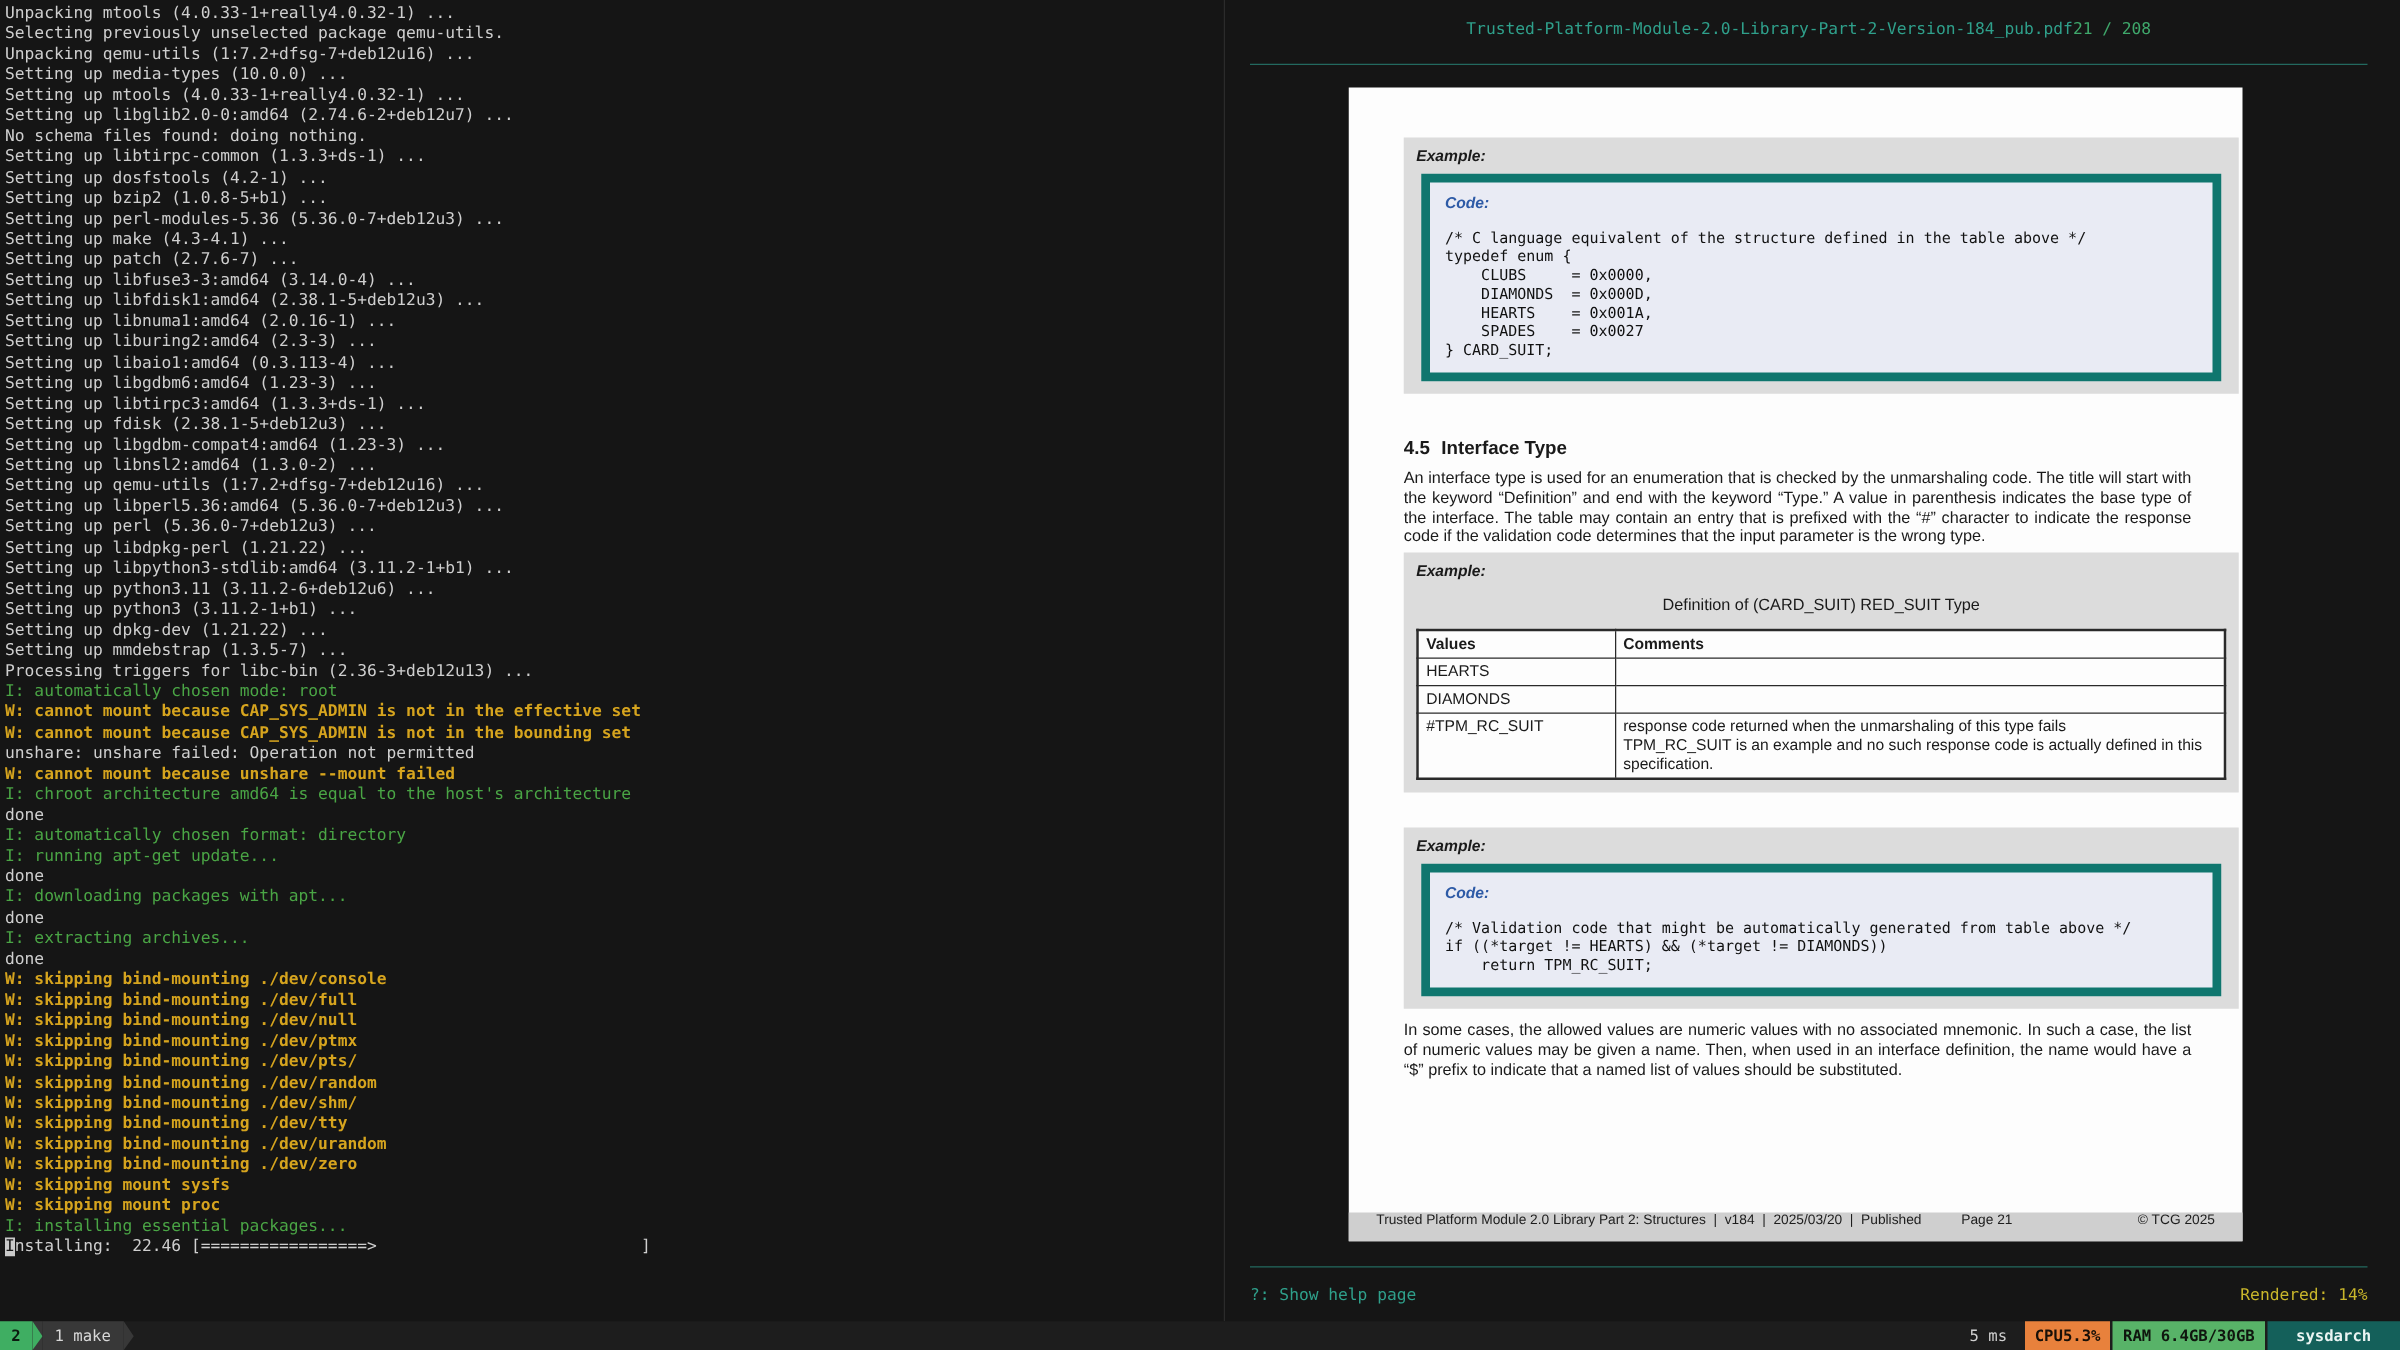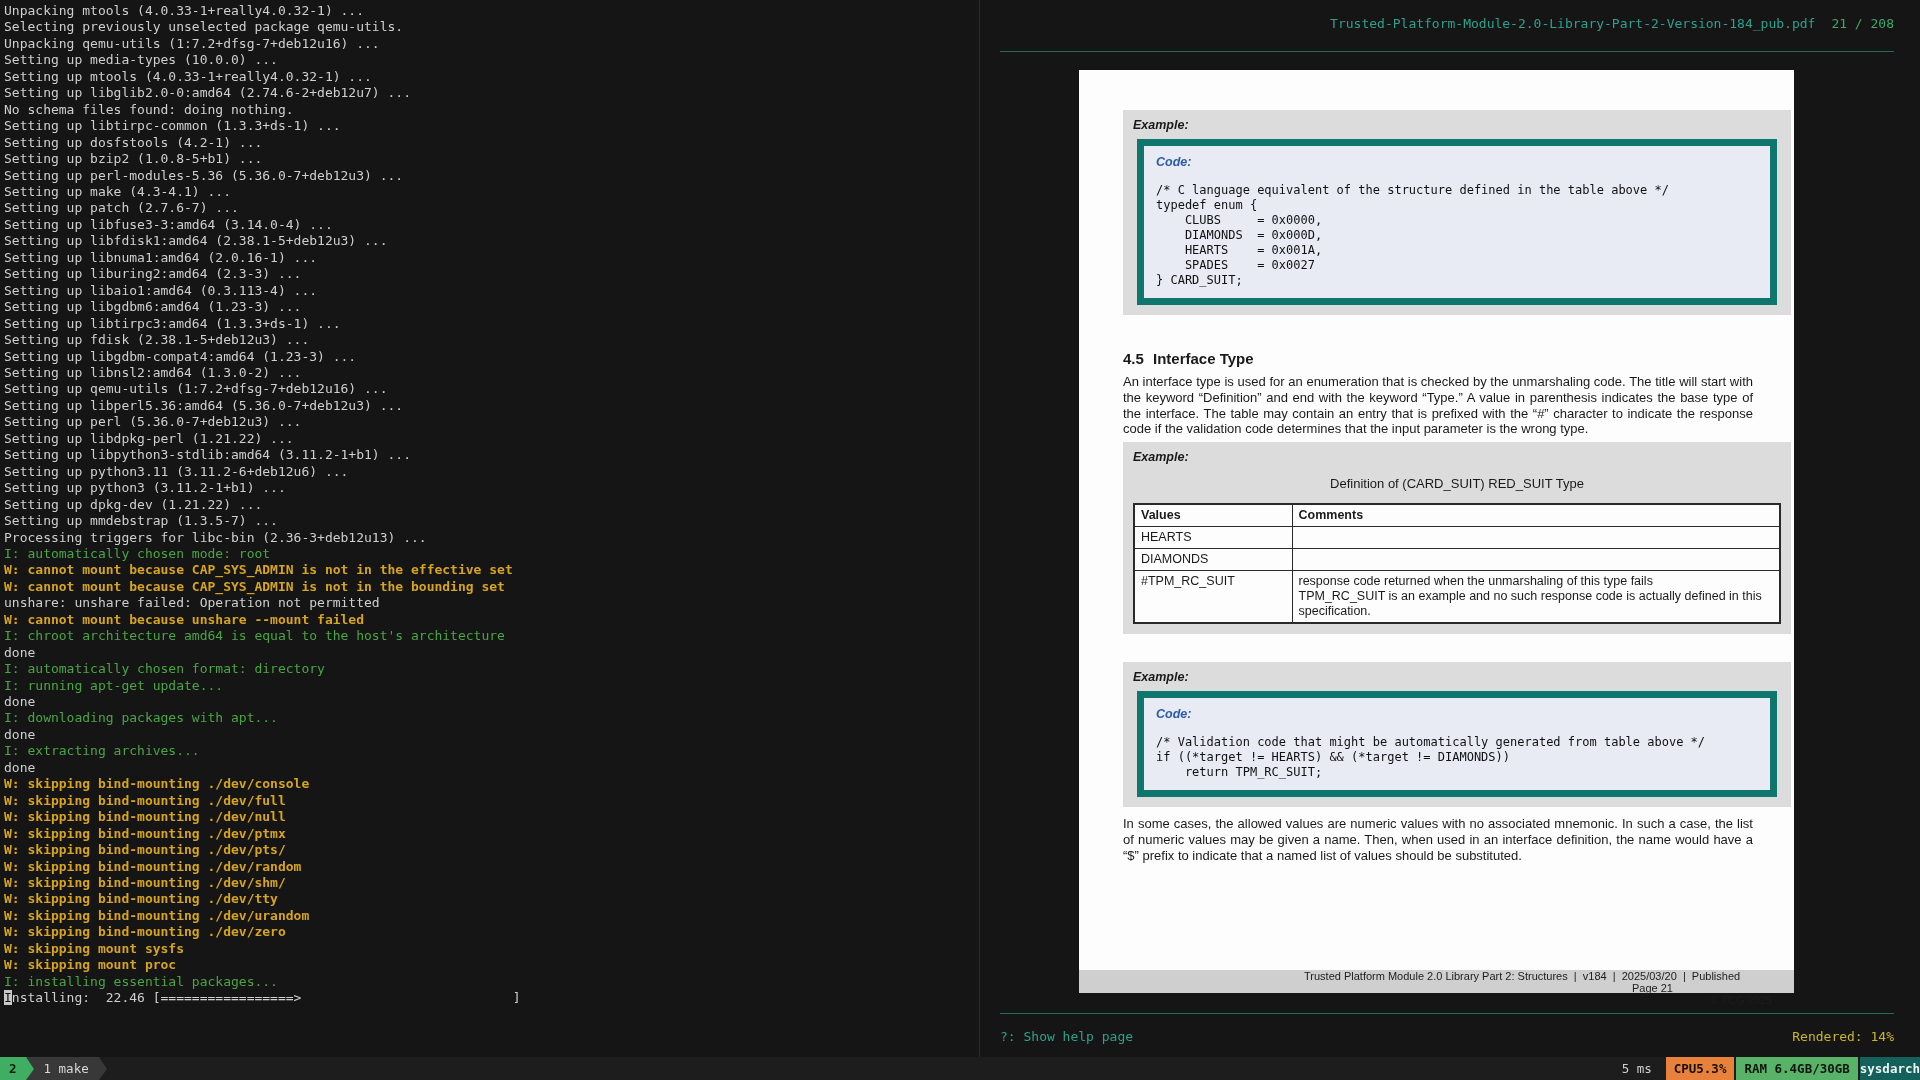--- a/index.html
+++ b/index.html
@@ -14,22 +14,22 @@
   .tline { white-space:pre; }
   .tline.info { color:var(--info-green,#4aa545); }
   .tline.warn { color:var(--warn-yellow,#d6a41e); font-weight:bold; }
   .cursor { background:#c9c9c9; color:#151515; }
 
   .pane-divider { position:absolute; left:979px; top:0; width:1px; height:1057px; background:#2b2b2b; }
 
   
   .pdf-pane { position:absolute; left:980px; top:0; width:940px; height:1057px; }
   .pdf-titlebar { position:absolute; left:20px; right:26px; top:16px;
-                  display:flex; justify-content:flex-end;
-                  font-size:13px; color:var(--accent-teal,#2fa08b);gap:16px; }
+                  display:flex; justify-content:center;
+                  font-size:13px; color:var(--accent-teal,#2fa08b); }
   .pdf-count { color:var(--count-green,#3fa86b); }
   .pdf-hr { position:absolute; left:20px; right:26px; height:1px; background:#23695f; }
   .pdf-hr.top { top:51px; }
   .pdf-hr.bottom { top:1013px; }
   .pdf-help { position:absolute; left:20px; top:1029px; font-size:13px; color:var(--accent-teal,#2fa08b); }
   .pdf-render { position:absolute; right:26px; top:1029px; font-size:13px; color:var(--render-yellow,#c9b62b); }
 
   
   .pdf-page { position:absolute; left:99px; top:70px; width:715px; height:923px;
               background:#fdfdfd; color:#1a1a1a;
@@ -50,40 +50,40 @@
   .p2 { top:746px; }
 
   .table-caption { text-align:center; font-size:13px; margin-top:12px; }
   .val-table { width:100%; border-collapse:collapse; margin-top:12px; background:#fdfdfd;
                font-size:12.5px; line-height:15px; border:2px solid #2a2a2a; }
   .val-table th, .val-table td { border:1px solid #2a2a2a; padding:3px 6px; text-align:left; vertical-align:top; }
   .val-table td { white-space:pre-line; }
   .val-table .values-col { width:158px; }
 
   .page-footer { position:absolute; left:0; right:0; bottom:0; height:23px; background:#cfcfcf;
-                 display:flex; align-items:flex-end; padding:0 22px; font-size:11px; color:#1d1d1d;flex-direction:column; }
+                 display:flex; align-items:flex-start; padding:0 22px; font-size:11px; color:#1d1d1d; }
   .page-footer span { white-space:pre; }
   .pf-left { width:468px; }
   .pf-page { width:140px; }
   .pf-copy { margin-left:auto; }
 
   
   .statusbar { position:absolute; left:0; bottom:0; width:1920px; height:23px; background:#1d1d1d;
                display:flex; align-items:stretch; font-size:12.5px; color:#c9c9c9; }
   .seg { display:flex; align-items:center; }
   .seg-session { background:var(--session-green,#3fae62); color:#0c1a10; font-weight:bold; padding:0 9px; }
   .seg-tab { background:#383838; color:#d8d8d8; padding:0 10px; }
   .arrow { width:0; height:0; border-top:12px solid transparent; border-bottom:11px solid transparent; }
   .arrow.green { border-left:8px solid var(--session-green,#3fae62); background:#383838; }
   .arrow.gray  { border-left:8px solid #383838; }
   .status-right { margin-left:auto; display:flex; align-items:stretch; }
   .seg-latency { padding:0 12px; color:#cfcfcf; }
   .seg-cpu { background:var(--cpu-orange,#e8813c); color:#181008; font-weight:bold; padding:0 8px; margin-left:2px; }
   .seg-ram { background:var(--ram-green,#58b368); color:#0f160e; font-weight:bold; padding:0 8px; margin-left:2px; }
-  .seg-host { background:var(--host-teal,#14605a); color:#eaf4f2; font-weight:bold; padding:0 0; margin-left:2px; }
+  .seg-host { background:var(--host-teal,#14605a); color:#eaf4f2; font-weight:bold; padding:0 23px; margin-left:2px; }
 </style>
 </head>
 <body>
 
 <div class="screen">
 
   <div class="terminal" id="terminal">
       <div class="tline plain">Unpacking mtools (4.0.33-1+really4.0.32-1) ...</div>
       <div class="tline plain">Selecting previously unselected package qemu-utils.</div>
       <div class="tline plain">Unpacking qemu-utils (1:7.2+dfsg-7+deb12u16) ...</div>

